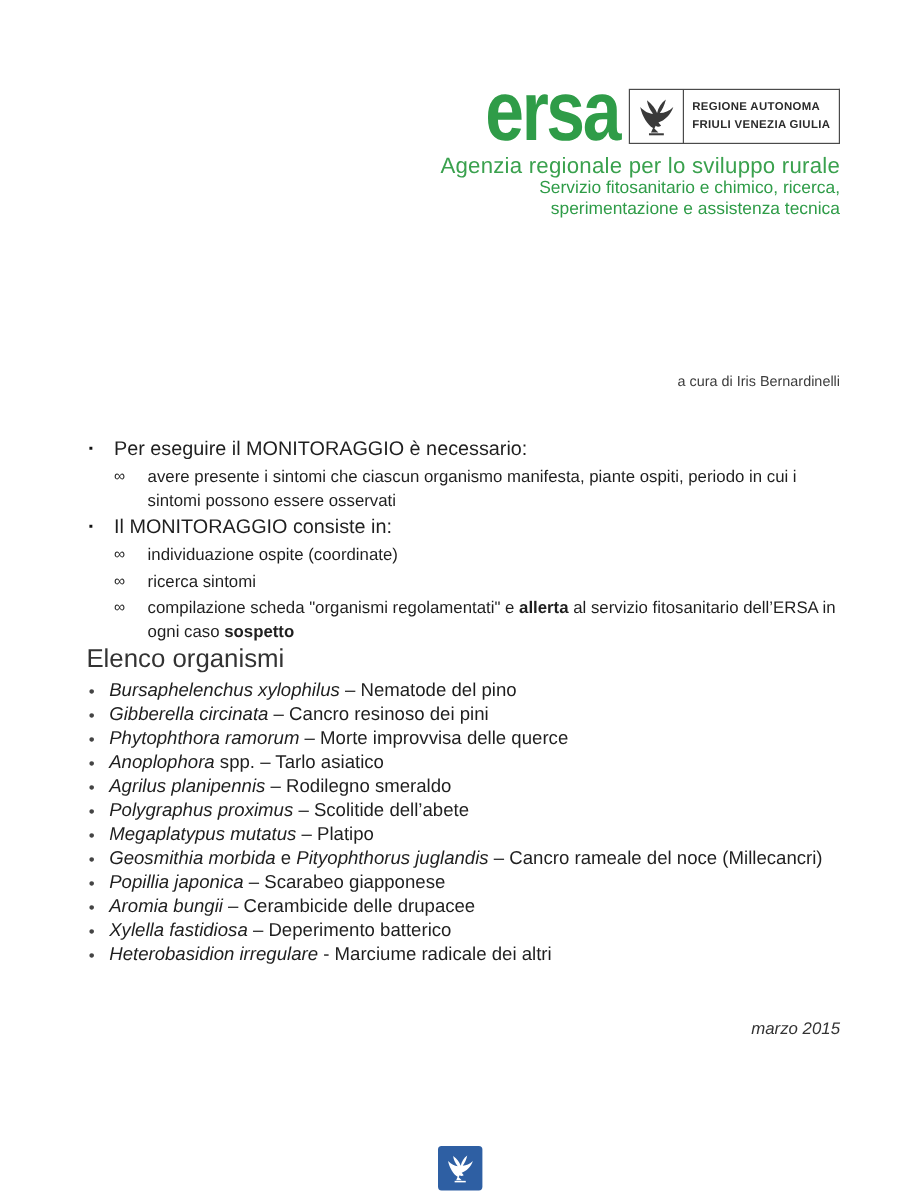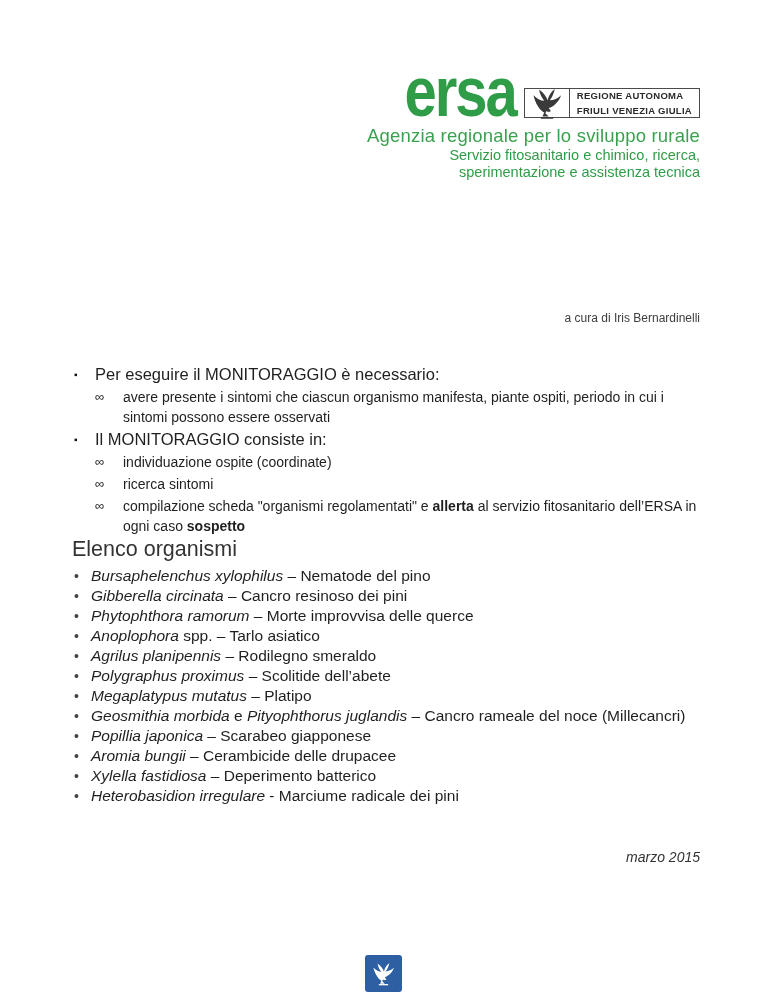--- a/index.html
+++ b/index.html
@@ -8,21 +8,21 @@
     font-family:"Liberation Sans", sans-serif; overflow:hidden;border-radius:23px;
   }
 
   
   .header { position:absolute; top:74px; right:68px; text-align:right; }
   .logo-row { display:flex; align-items:flex-end; justify-content:flex-end; gap:8px; }
   .wordmark {
     display:inline-block; font-size:58px; font-weight:700; color:#2f9c48;
     line-height:44px; letter-spacing:-2px; transform:scaleY(1.22); transform-origin:center bottom;
   }
-  .crest { display:flex; align-items:stretch; height:30px; }
+  .crest { display:flex; align-items:stretch; height:46px; }
   .crest-eagle {
     width:46px; box-sizing:border-box; border:1.5px solid #4a4a4a;
     display:flex; align-items:center; justify-content:center; background:#fff;
   }
   .crest-text {
     box-sizing:border-box; border:1.5px solid #4a4a4a; border-left:none;
     display:flex; flex-direction:column; justify-content:center; padding:0 7px;
     font-size:9.5px; font-weight:700; color:#2b2b2b; letter-spacing:0.3px;
     line-height:1.6; text-align:left; white-space:nowrap; background:#fff;
   }
@@ -156,21 +156,21 @@
     <div class="org">
         <span class="mk3">•</span>
         <span><span class="it">Aromia bungii</span><span> – Cerambicide delle drupacee</span></span>
       </div>
     <div class="org">
         <span class="mk3">•</span>
         <span><span class="it">Xylella fastidiosa</span><span> – Deperimento batterico</span></span>
       </div>
     <div class="org">
         <span class="mk3">•</span>
-        <span><span class="it">Heterobasidion irregulare</span><span> - Marciume radicale dei pini</span></span>
+        <span><span class="it">Heterobasidion irregulare</span><span> - Marciume radicale dei altri</span></span>
       </div>
   </div>
 
   <div class="footer-date">marzo 2015</div>
   <div class="badge">
     <span>
       <svg width="27" height="27" viewBox="0 0 64 64" aria-hidden="true" style="display:block">
         <path fill="#ffffff" d="M8 18 C15 25 21 28 27 28 C22 22 19 15 18 8 C26 14 31 21 33 27 C35 19 39 12 46 7 C44 15 41 22 37 27 C44 27 51 24 57 18 C53 30 44 38 35 41 L39 46 C36 48 33 48 31 46 L29 50 L35 56 L24 56 L27 49 C19 45 11 32 8 18 Z"></path>
         <rect fill="#ffffff" x="21" y="57" width="22" height="3"></rect>
       </svg>

